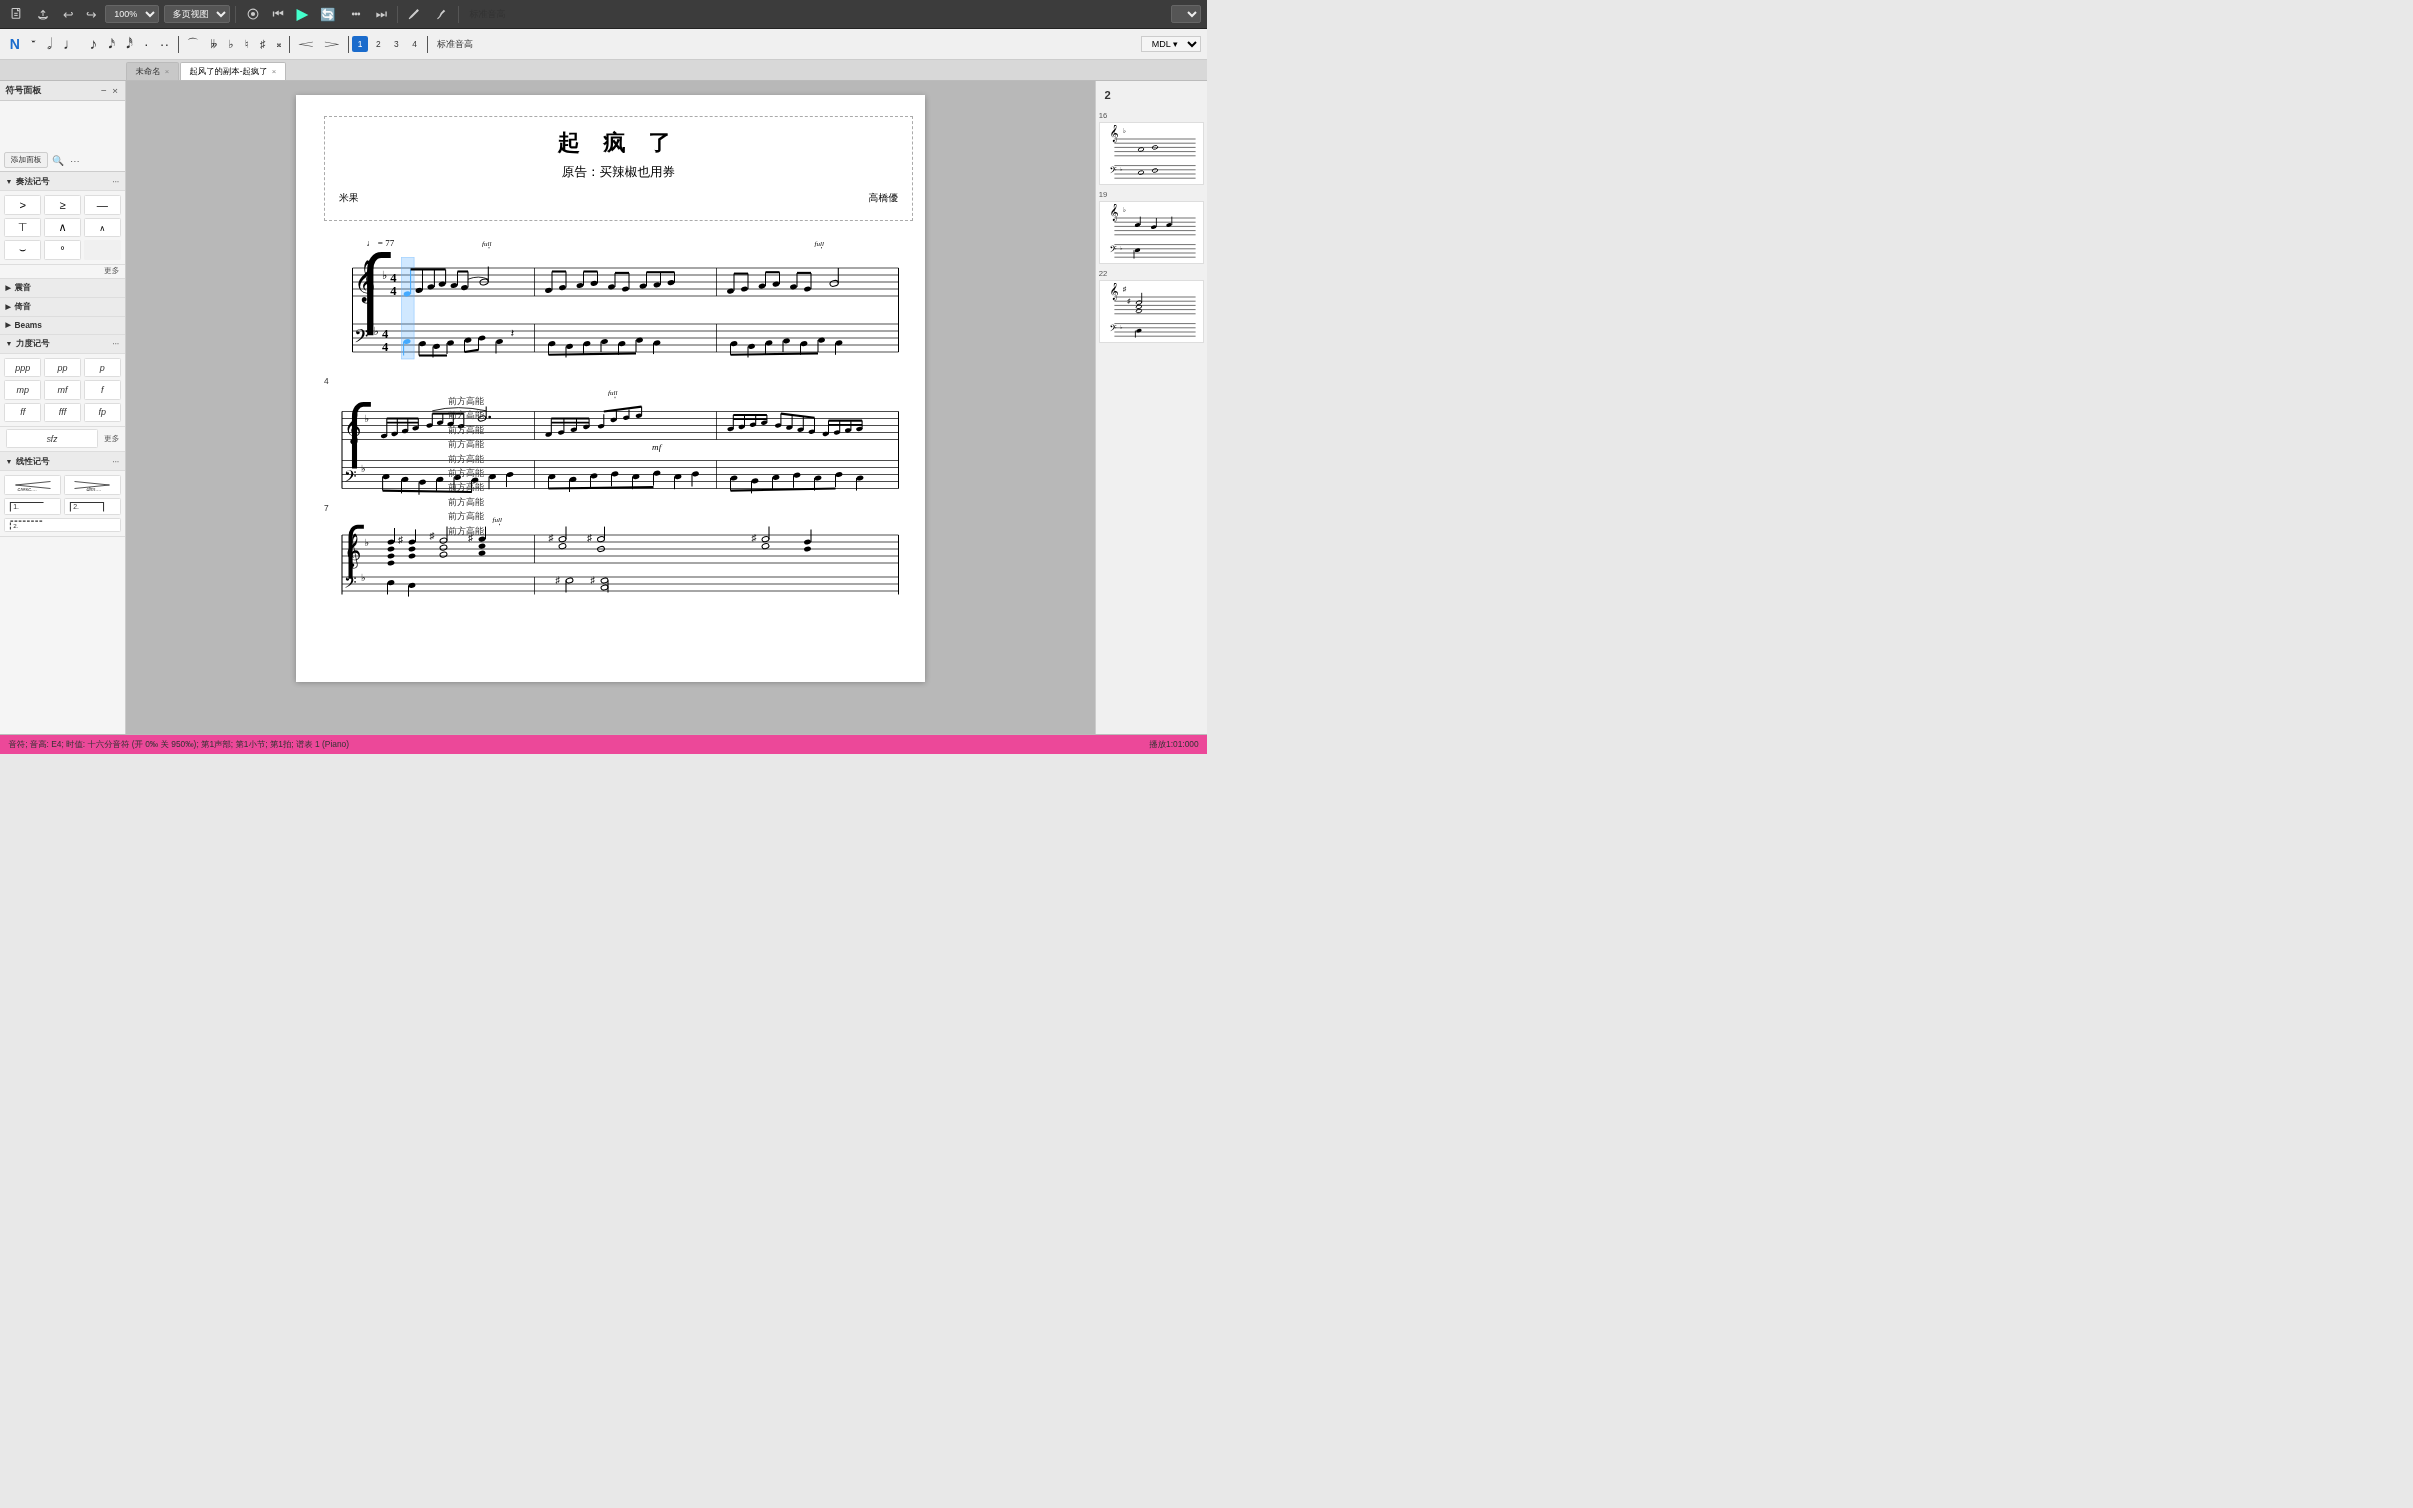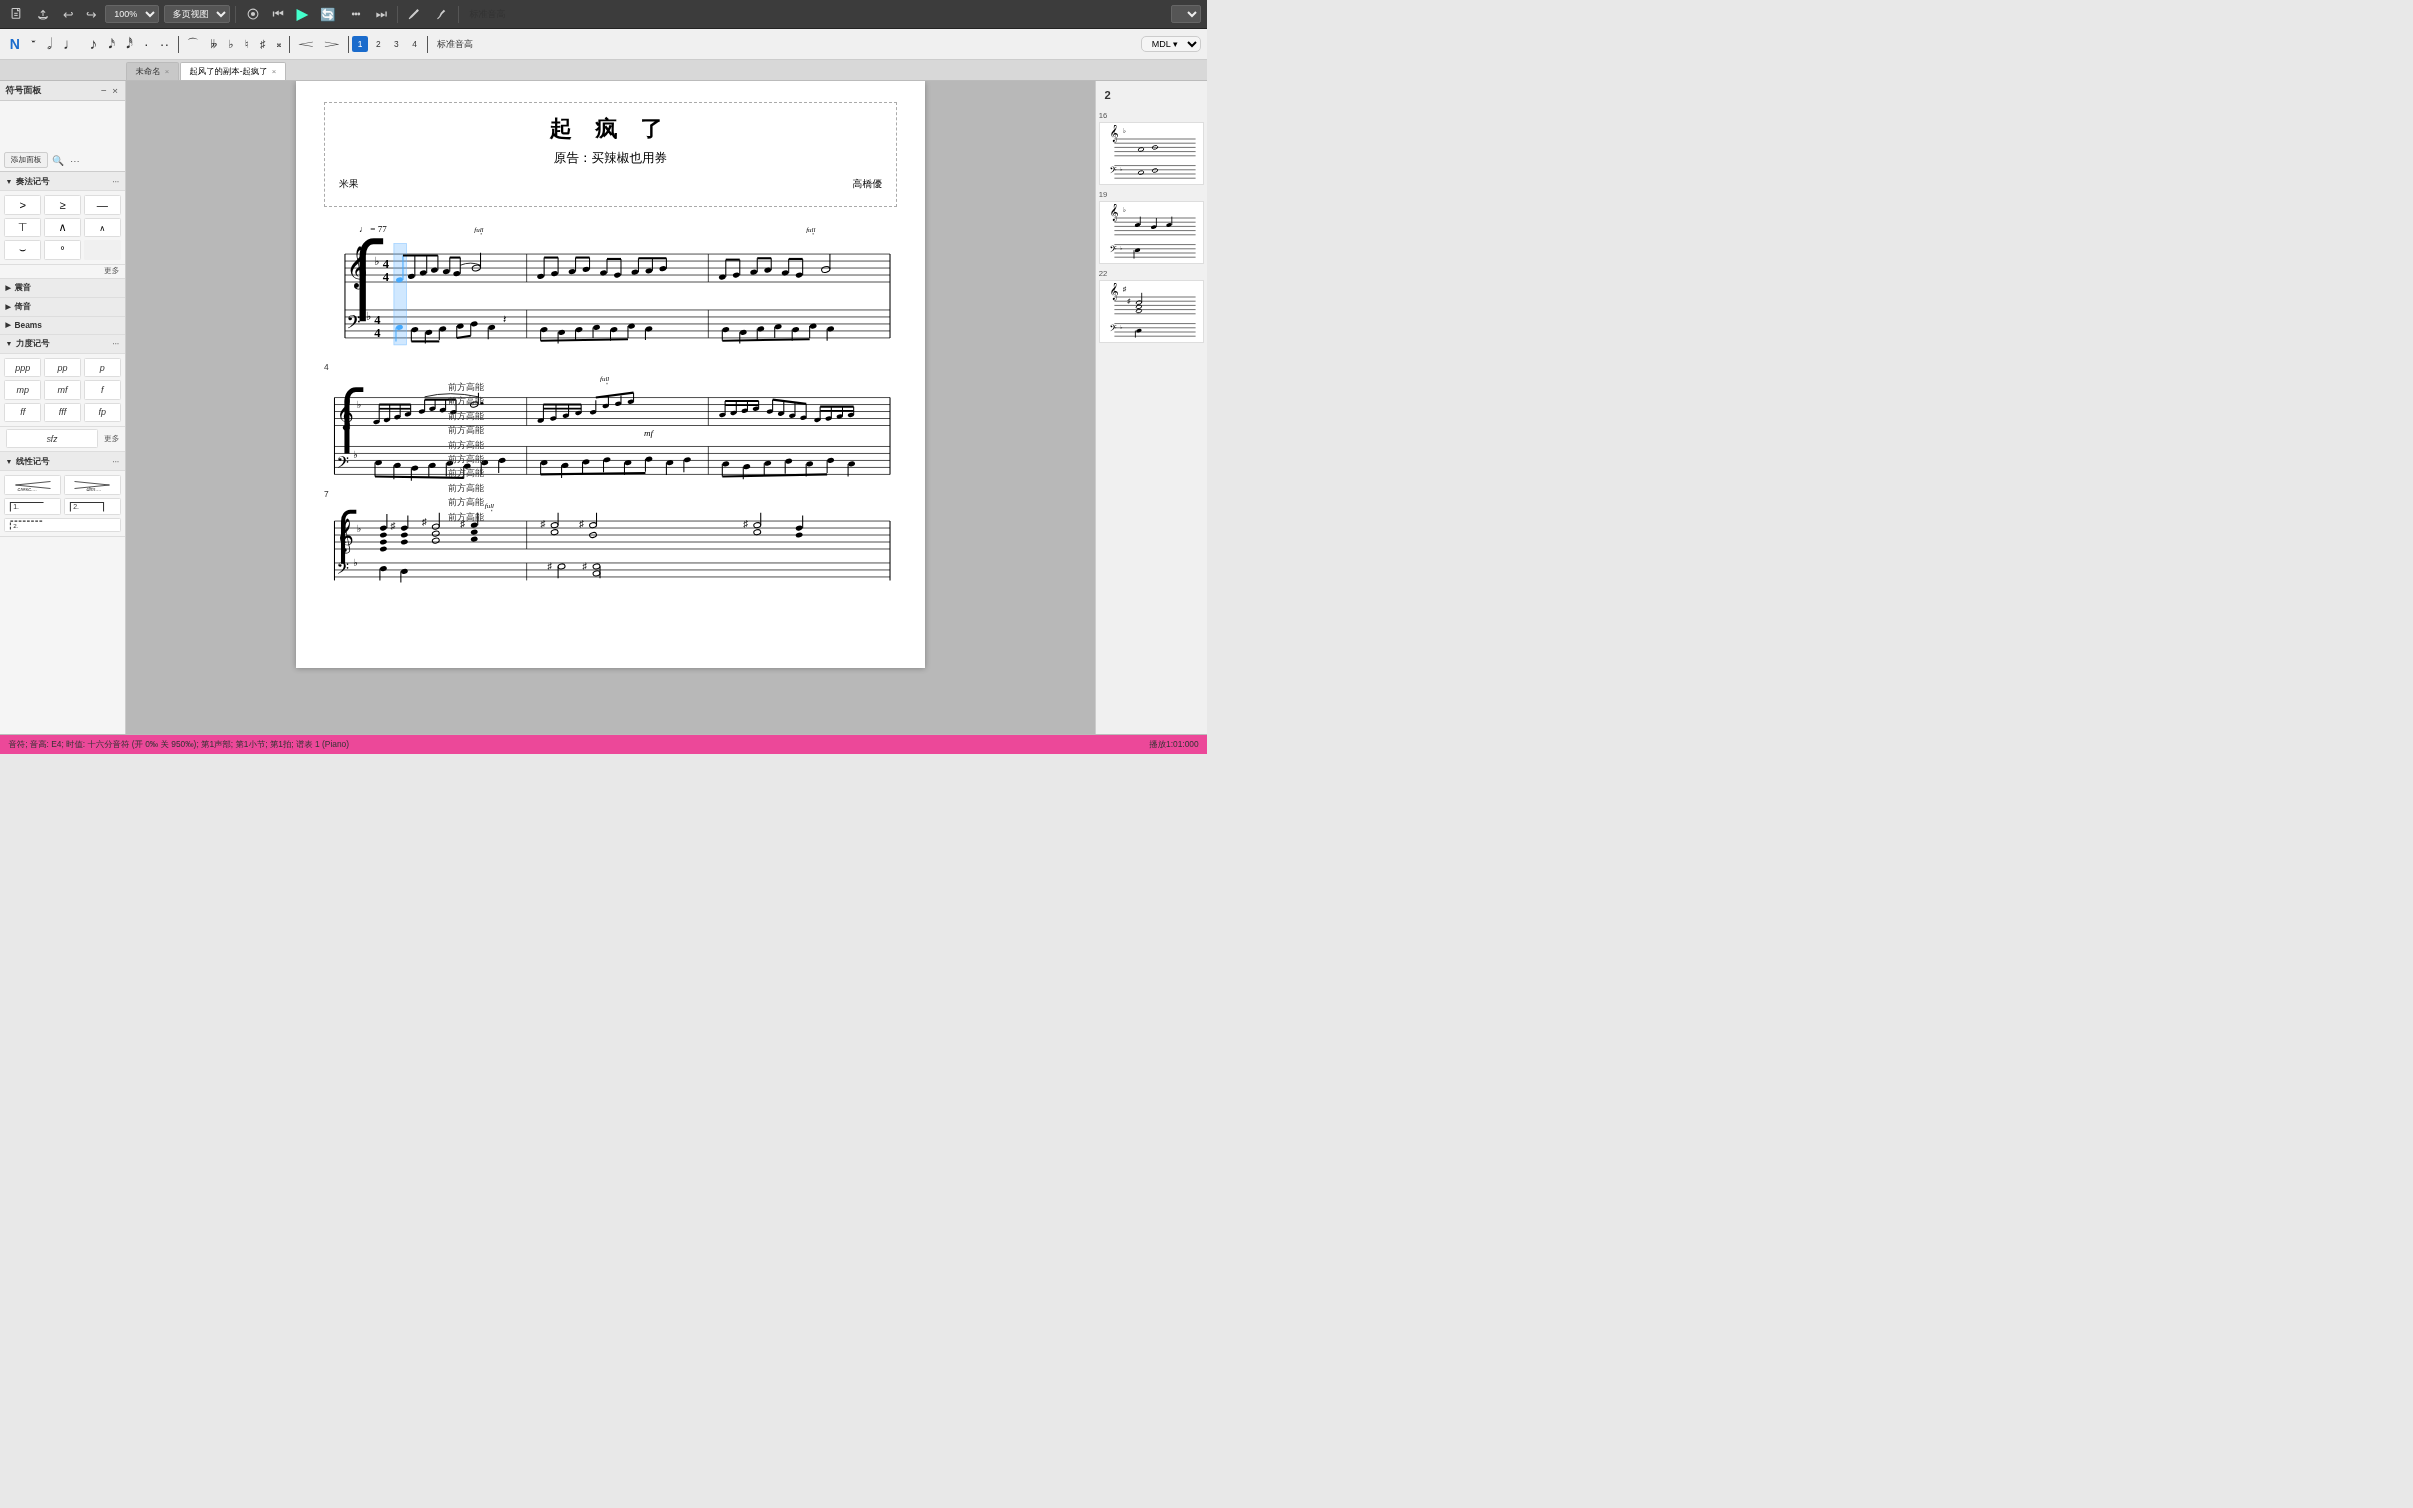--- a/index.html
+++ b/index.html
@@ -89,21 +89,21 @@
     }
     .pitch-label {
       font-size: 9px;
       color: #333;
       margin-left: 5.6px;
     }
     .mdl-select {
       margin-left: auto;
       background: #f5f5f5;
       border: 0.7px solid #ccc;
-      border-radius: 5px;
+      border-radius: 0;
       padding: 1.4px 5.6px;
       font-size: 9px;
     }
     
     
     #tabs {
       height: 21px;
       background: #d8d8d8;
       border-bottom: 0.7px solid #bbb;
       display: flex;
@@ -309,26 +309,26 @@
     
     #score-area {
       flex: 1;
       background: #b8b8b8;
       overflow-y: auto;
       position: relative;
     }
     
     #score-page {
       background: white;
-      margin: 0 auto;
+      margin: 14px auto;
       width: 629px;
       min-height: 587px;
       box-shadow: 0 1.4px 5.6px rgba(0,0,0,0.3);
       position: relative;
-      padding: 21px 28px 14px 28px;
+      padding: 21px 12px 14px 28px;
     }
     
     .score-title {
       text-align: center;
       font-size: 22.3px;
       font-weight: bold;
       letter-spacing: 8.4px;
       margin-bottom: 5.6px;
       color: #000;
     }

